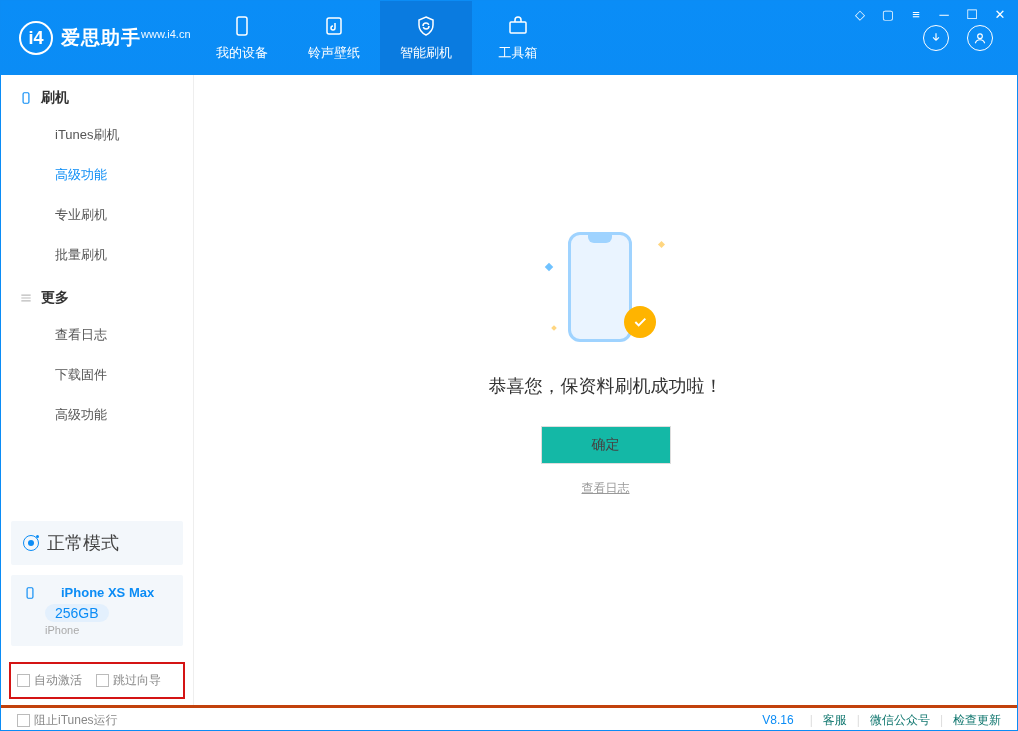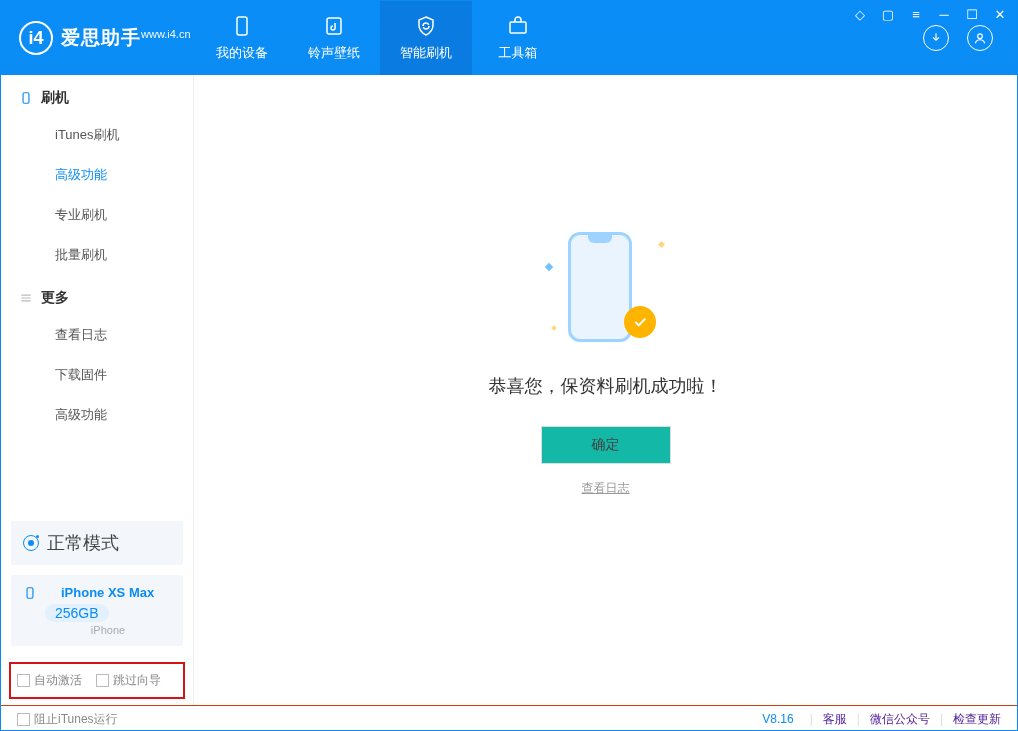--- a/index.html
+++ b/index.html
@@ -33,21 +33,21 @@
 
 .side-header { display: flex; align-items: center; padding: 14px 18px 8px; font-size: 14px; color: #333; font-weight: bold; gap: 8px; }
 .side-header svg { width: 14px; height: 14px; }
 .side-item { padding: 11px 0 11px 54px; font-size: 13px; color: #555; cursor: pointer; }
 .side-item.active { color: #0b8cf5; }
 
 .device-box { margin: 10px; background: #f3f7fb; border-radius: 2px; padding: 10px 12px; font-size: 18px; color: #444; display: flex; align-items: center; gap: 8px; }
 .device-box2 { margin: 0 10px 10px; background: #f3f7fb; border-radius: 2px; padding: 10px 12px; font-size: 13px; }
 .dev-name { font-weight: bold; color: #0b8cf5; display: flex; align-items: flex-end; gap: 24px; }
 .badge { display: inline-block; background: #e3f0fd; color: #0b8cf5; border-radius: 10px; padding: 1px 10px; font-size: 14px; margin-top: 4px; margin-left: 22px; }
-.dev-sub { color: #aaa; font-size: 11px; margin-left: 22px; margin-top: 2px; text-align: center; }
+.dev-sub { color: #aaa; font-size: 11px; margin-left: 22px; margin-top: 2px; }
 
 .highlight-box { border: 2px solid #d41414; margin: 6px 8px 6px 8px; padding: 8px 6px; display: flex; gap: 14px; align-items: center; font-size: 12px; color: #888; }
 .chk { width: 13px; height: 13px; border: 1px solid #bbb; display: inline-block; margin-right: 4px; vertical-align: middle; }
 
 
 .main { flex: 1; position: relative; display: flex; flex-direction: column; align-items: center; justify-content: center; padding-bottom: 60px; }
 .illus { width: 120px; height: 130px; position: relative; margin-bottom: 20px; }
 .phone { position: absolute; left: 22px; top: 8px; width: 64px; height: 110px; border: 3px solid #9fd3ff; border-radius: 12px; background: #eaf4ff; }
 .notch { position: absolute; top: 0; left: 50%; transform: translateX(-50%); width: 24px; height: 8px; background: #9fd3ff; border-radius: 0 0 6px 6px; }
 .check-badge { position: absolute; right: 10px; bottom: 16px; width: 32px; height: 32px; background: #ffb400; border-radius: 50%; display: flex; align-items: center; justify-content: center; }
@@ -55,25 +55,25 @@
 .spark { position: absolute; width: 6px; height: 6px; background: #6fc2ff; transform: rotate(45deg); }
 .spark.s1 { left: 0; top: 40px; }
 .spark.s2 { right: 2px; top: 18px; background: #ffd680; width: 5px; height: 5px; }
 .spark.s3 { left: 6px; bottom: 24px; background: #ffd680; width: 4px; height: 4px; }
 
 .big-msg { font-size: 18px; color: #333; margin-bottom: 28px; }
 .ok-btn { border: 1px solid #ddd; background: #14b8a6; padding: 9px 50px; font-size: 14px; color: #444; cursor: pointer; margin-bottom: 16px; }
 .log-link { font-size: 12px; color: #999; text-decoration: underline; cursor: pointer; }
 
 
-.footer { height: 27px; border-top: 1px solid #c2410c; display: flex; align-items: center; padding: 0 16px; font-size: 12px; color: #888; }
+.footer { height: 27px; border-top: 3px solid #c2410c; display: flex; align-items: center; padding: 0 16px; font-size: 12px; color: #888; }
 .footer-left { display: flex; align-items: center; gap: 4px; }
 .footer-right { margin-left: auto; display: flex; align-items: center; gap: 10px; }
 .footer-right .sep { color: #ddd; }
-.footer-right a { color: #4c1d95; cursor: pointer; }
+.footer-right a { color: #0f766e; cursor: pointer; }
 .ver { color: #0b8cf5; margin-right: 6px; }
 
 .dot-icon { width: 16px; height: 16px; border: 1.5px solid #0b8cf5; border-radius: 50%; position: relative; display: inline-block; }
 .dot-icon::after { content: ''; position: absolute; width: 6px; height: 6px; background: #0b8cf5; border-radius: 50%; left: 4px; top: 4px; }
 .dot-icon::before { content: ''; position: absolute; width: 3px; height: 3px; background: #0b8cf5; border-radius: 50%; right: -1px; top: -1px; }
 </style>
 </head>
 <body>
 
 <div class="header">

